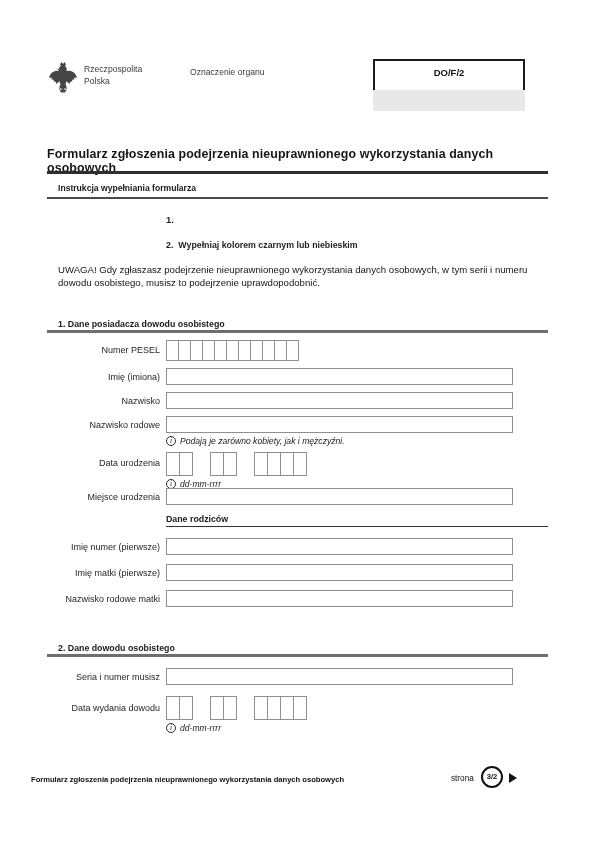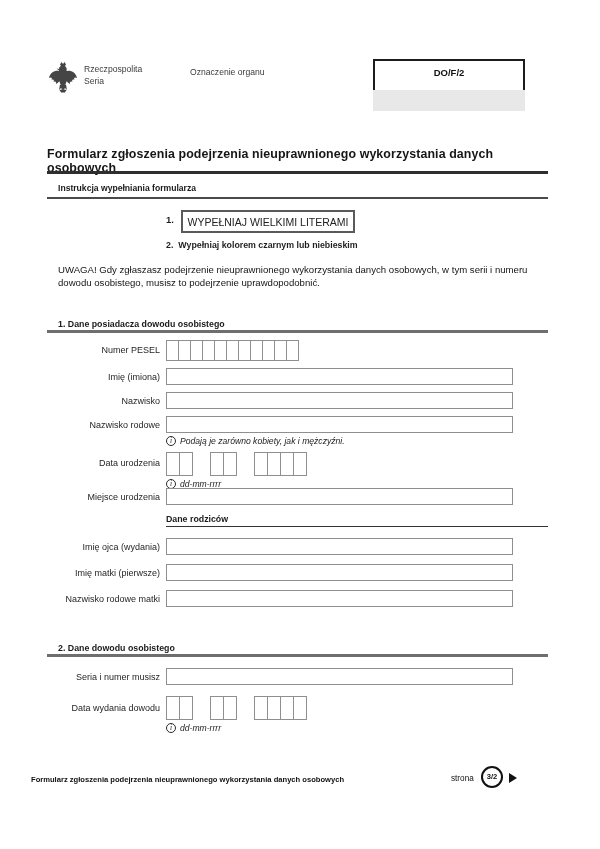--- a/index.html
+++ b/index.html
@@ -55,36 +55,35 @@
       <path d="M27 20 C16 16 5 20 2 33 C7 30 9 33 7 37 C11 35 13 37 11 41 C15 39 17 41 16 45 C20 43 24 39 27 34 Z"></path>
       <path d="M33 20 C44 16 55 20 58 33 C53 30 51 33 53 37 C49 35 47 37 49 41 C45 39 43 41 44 45 C40 43 36 39 33 34 Z"></path>
       <ellipse cx="30" cy="34" rx="8" ry="14"></ellipse>
       <path d="M24 46 L36 46 L38 57 L34 53 L30 58 L26 53 L22 57 Z"></path>
       <path d="M23 58 L28 63 L30 61 L32 63 L37 58 L34 56 L26 56 Z"></path>
     </g>
   </svg>
 
   <div class="abs country" style="left:84px;top:64px">
     <div>Rzeczpospolita</div>
-    <div>Seria</div>
+    <div>Polska</div>
   </div>
 
   <div class="abs organ-label" style="left:190px;top:67px">Oznaczenie organu</div>
 
   <div class="abs code-box" style="left:373px;top:59px">DO/F/2</div>
   <div class="abs code-shade" style="left:373px;top:90px"></div>
 
   <div class="abs page-title" style="left:47px;top:147px">Formularz zgłoszenia podejrzenia nieuprawnionego wykorzystania danych osobowych</div>
   <div class="abs rule" style="left:47px;top:171px;width:501px;height:2.5px"></div>
 
   <div class="abs sub-head" style="left:58px;top:183px;font-size:8.6px">Instrukcja wypełniania formularza</div>
   <div class="abs rule-mid" style="left:47px;top:197px;width:501px;height:1.5px;position:absolute"></div>
 
   <div class="abs step-num" style="left:166px;top:214px">1.</div>
-  <div class="abs step1-box" style="left:181px;top:210px">WYPEŁNIAJ WIELKIMI LITERAMI</div>
 
   <div class="abs step2" style="left:166px;top:240px">
     <span>2.</span>
     <span>Wypełniaj kolorem czarnym lub niebieskim</span>
   </div>
 
   <div class="abs warning" style="left:58px;top:263px">UWAGA! Gdy zgłaszasz podejrzenie nieuprawnionego wykorzystania danych osobowych, w tym serii i numeru dowodu osobistego, musisz to podejrzenie uprawdopodobnić.</div>
 
   <div class="abs sub-head" style="left:58px;top:319px">1. Dane posiadacza dowodu osobistego</div>
   <div class="abs rule-sec" style="left:47px;top:330px;width:501px;height:2.5px"></div>
@@ -136,21 +135,21 @@
     <span class="info-icon">i</span>
     <span>dd-mm-rrrr</span>
   </div>
 
   <div class="abs flabel" style="top:492px">Miejsce urodzenia</div>
   <div class="abs input-long" style="top:488px"></div>
 
   <div class="abs sub-head" style="left:166px;top:514px">Dane rodziców</div>
   <div class="abs parents-rule" style="top:526px"></div>
 
-  <div class="abs flabel" style="top:542px">Imię ojca (wydania)</div>
+  <div class="abs flabel" style="top:542px">Imię numer (pierwsze)</div>
   <div class="abs input-long" style="top:538px"></div>
 
   <div class="abs flabel" style="top:568px">Imię matki (pierwsze)</div>
   <div class="abs input-long" style="top:564px"></div>
 
   <div class="abs flabel" style="top:594px">Nazwisko rodowe matki</div>
   <div class="abs input-long" style="top:590px"></div>
 
   <div class="abs sub-head" style="left:58px;top:643px">2. Dane dowodu osobistego</div>
   <div class="abs rule-sec" style="left:47px;top:654px;width:501px;height:2.5px"></div>

